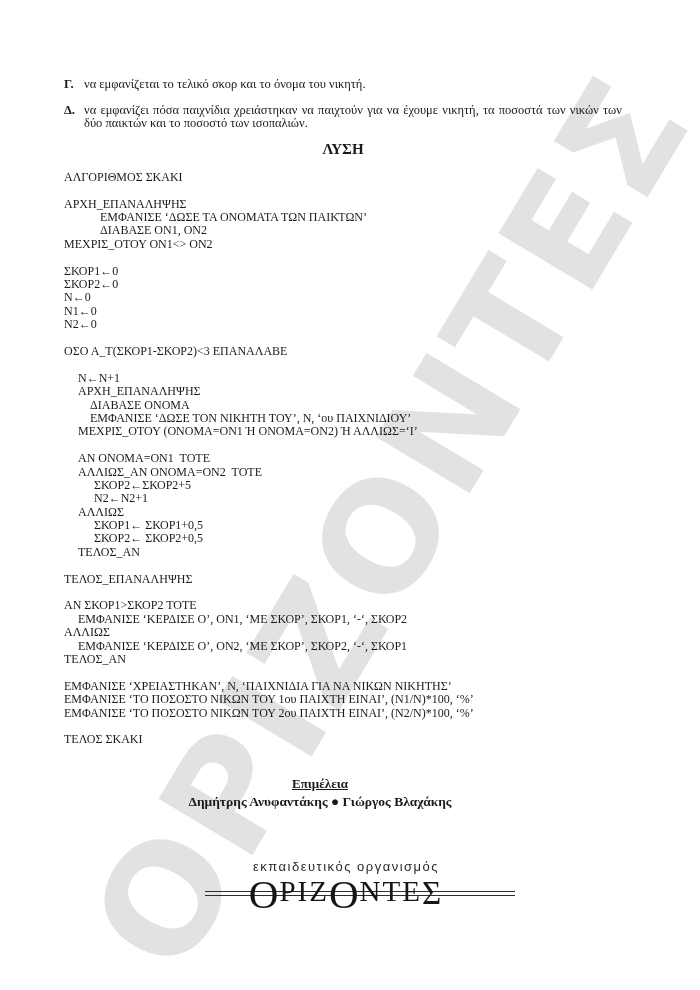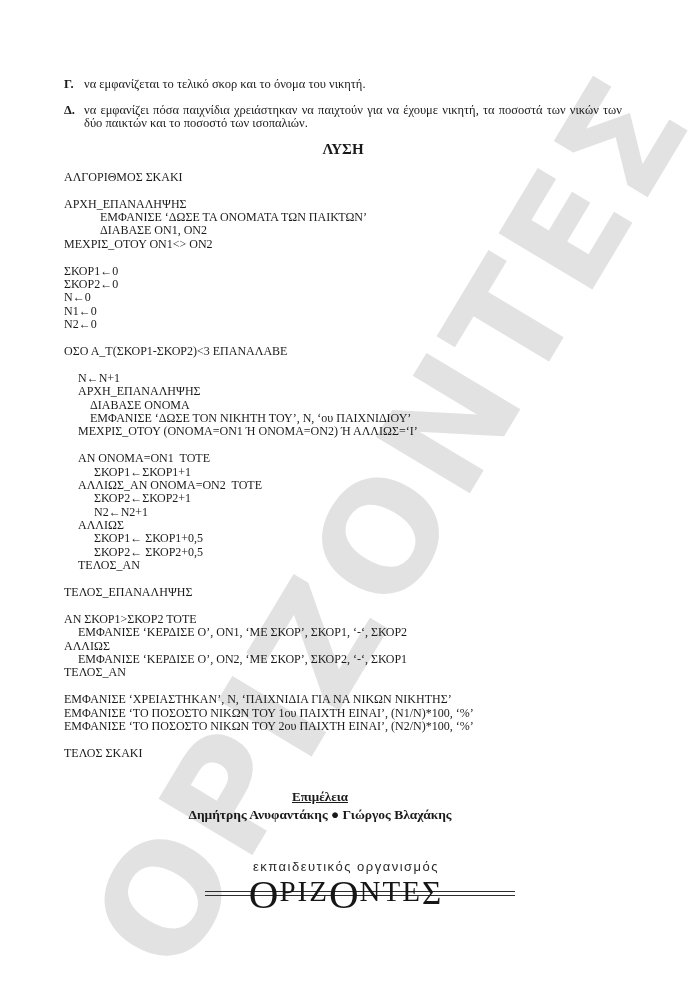--- a/index.html
+++ b/index.html
@@ -100,23 +100,22 @@
       <div class="line blank"></div>
       <div class="line i0">ΟΣΟ Α_Τ(ΣΚΟΡ1-ΣΚΟΡ2)&lt;3 ΕΠΑΝΑΛΑΒΕ</div>
       <div class="line blank"></div>
       <div class="line i1">Ν←Ν+1</div>
       <div class="line i1">ΑΡΧΗ_ΕΠΑΝΑΛΗΨΗΣ</div>
       <div class="line i2">ΔΙΑΒΑΣΕ ΟΝΟΜΑ</div>
       <div class="line i2">ΕΜΦΑΝΙΣΕ ‘ΔΩΣΕ ΤΟΝ ΝΙΚΗΤΗ ΤΟΥ’, Ν, ‘ου ΠΑΙΧΝΙΔΙΟΥ’</div>
       <div class="line i1">ΜΕΧΡΙΣ_ΟΤΟΥ (ΟΝΟΜΑ=ΟΝ1 Ή ΟΝΟΜΑ=ΟΝ2) Ή ΑΛΛΙΩΣ=‘Ι’</div>
       <div class="line blank"></div>
       <div class="line i1">ΑΝ ΟΝΟΜΑ=ΟΝ1  ΤΟΤΕ</div>
-      <div class="line i3">ΣΚΟΡ1←ΣΚΟΡ1+1</div>
       <div class="line i1">ΑΛΛΙΩΣ_ΑΝ ΟΝΟΜΑ=ΟΝ2  ΤΟΤΕ</div>
-      <div class="line i3">ΣΚΟΡ2←ΣΚΟΡ2+1</div>
+      <div class="line i3">ΣΚΟΡ2←ΣΚΟΡ2+5</div>
       <div class="line i3">Ν2←Ν2+1</div>
       <div class="line i1">ΑΛΛΙΩΣ</div>
       <div class="line i3">ΣΚΟΡ1← ΣΚΟΡ1+0,5</div>
       <div class="line i3">ΣΚΟΡ2← ΣΚΟΡ2+0,5</div>
       <div class="line i1">ΤΕΛΟΣ_ΑΝ</div>
       <div class="line blank"></div>
       <div class="line i0">ΤΕΛΟΣ_ΕΠΑΝΑΛΗΨΗΣ</div>
       <div class="line blank"></div>
       <div class="line i0">ΑΝ ΣΚΟΡ1&gt;ΣΚΟΡ2 ΤΟΤΕ</div>
       <div class="line i1">ΕΜΦΑΝΙΣΕ ‘ΚΕΡΔΙΣΕ Ο’, ΟΝ1, ‘ΜΕ ΣΚΟΡ’, ΣΚΟΡ1, ‘-‘, ΣΚΟΡ2</div>

